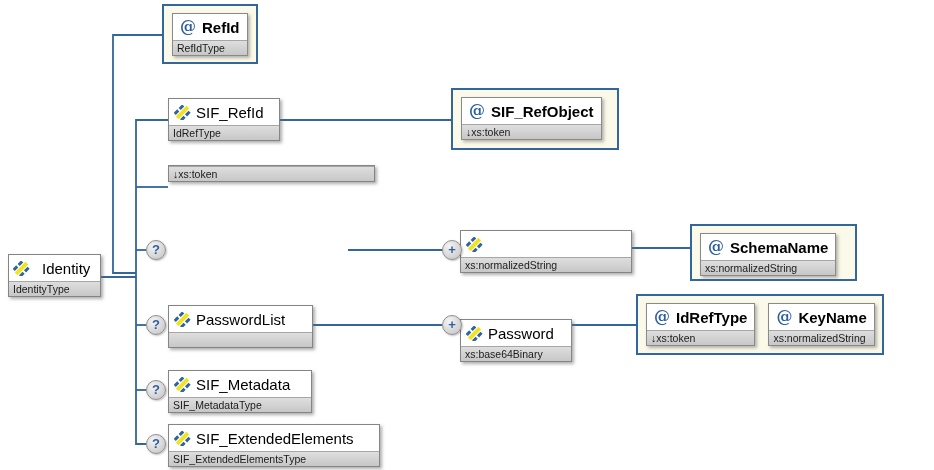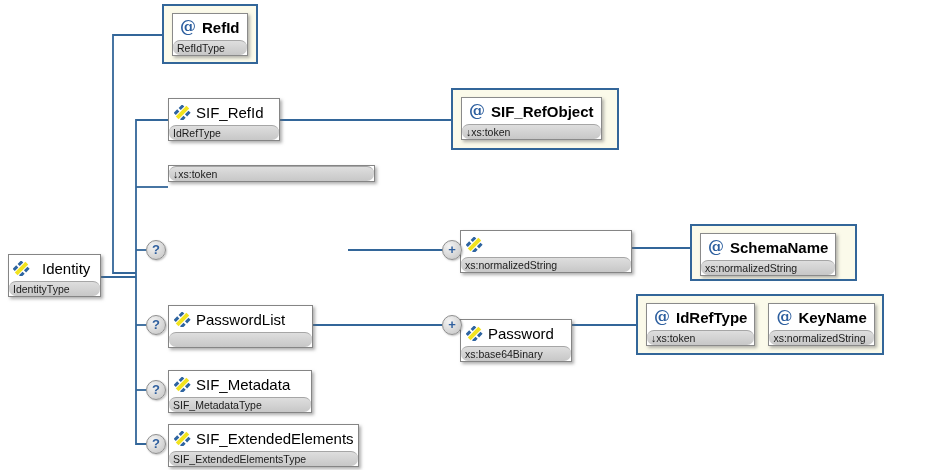--- a/index.html
+++ b/index.html
@@ -18,21 +18,21 @@
   }
   .el-title{
     display:flex;align-items:center;gap:5px;
     height:26px;padding:0 5px;
     font-size:15px;font-weight:normal;color:#000;
   }
   .el-band{
     height:14px;line-height:14px;
     background:linear-gradient(#dedede,#c7c7c7);
     border-top:1px solid #a6a6a6;
-    font-size:10.5px;color:#1a1a1a;padding:0 4px;border-radius:7px;
+    font-size:10.5px;color:#1a1a1a;padding:0 4px;
   }
   .el-icon{display:inline-flex;width:17px;height:15px;flex:0 0 auto;}
 
   
   .attr-wrap{
     position:absolute;z-index:1;box-sizing:border-box;
     background:#fbfaea;border:2px solid #336699;
     display:flex;align-items:flex-start;gap:13px;padding:7px 8px;
   }
   .attr-box{
@@ -227,21 +227,21 @@
               <line x1="2" y1="12" x2="15" y2="12" stroke="#2e64a0" stroke-width="3" stroke-dasharray="5 2"></line>
             </g>
           </svg>
       </span>
       <span>SIF_Metadata</span>
     </div>
     <div class="el-band">SIF_MetadataType</div>
   </div>
 
   <div class="badge" style="left:146px;top:434px">?</div>
-  <div class="el-box" style="left:168px;top:424px;width:191px">
+  <div class="el-box" style="left:168px;top:424px;width:212px">
     <div class="el-title">
       <span class="el-icon">
         <svg width="17" height="15" viewBox="0 0 17 15">
             <g transform="rotate(-45 8.5 7.5)">
               <line x1="2" y1="3" x2="15" y2="3" stroke="#2e64a0" stroke-width="3" stroke-dasharray="5 2"></line>
               <line x1="1" y1="7.5" x2="16" y2="7.5" stroke="#f2e31f" stroke-width="4"></line>
               <line x1="2" y1="12" x2="15" y2="12" stroke="#2e64a0" stroke-width="3" stroke-dasharray="5 2"></line>
             </g>
           </svg>
       </span>

